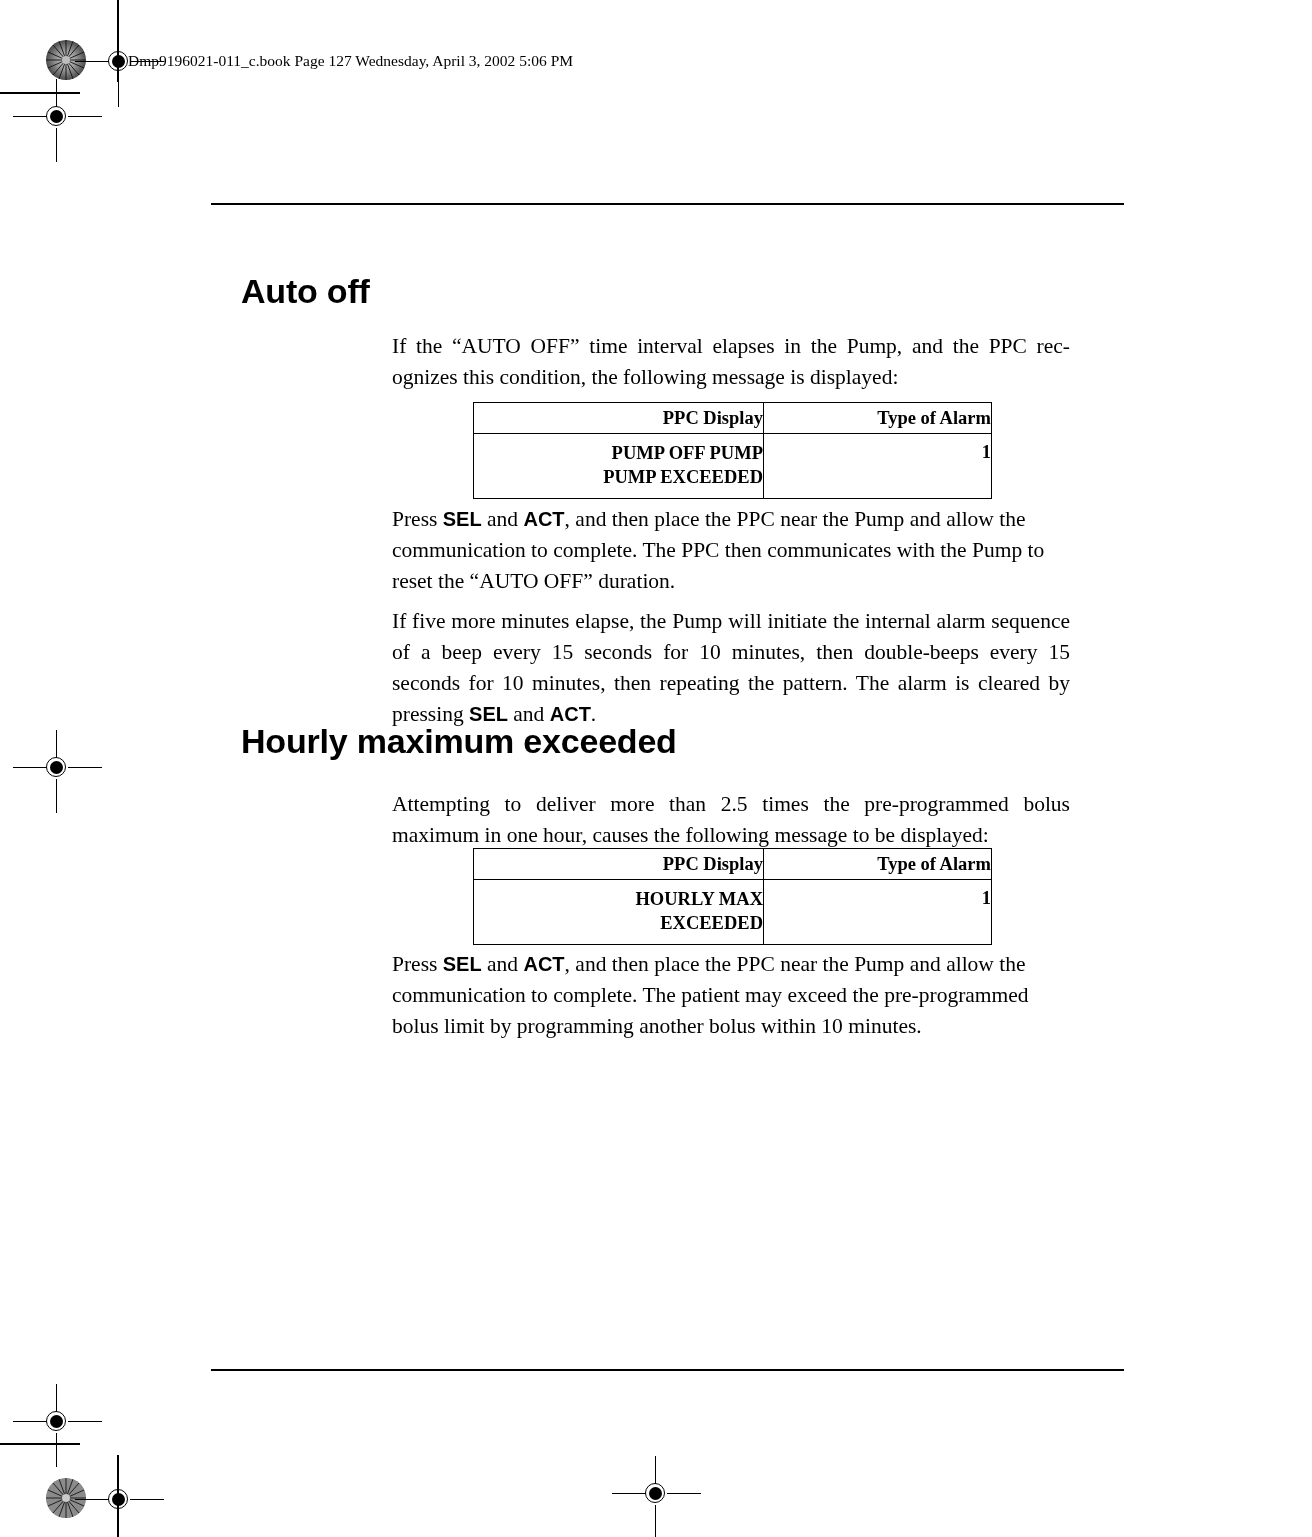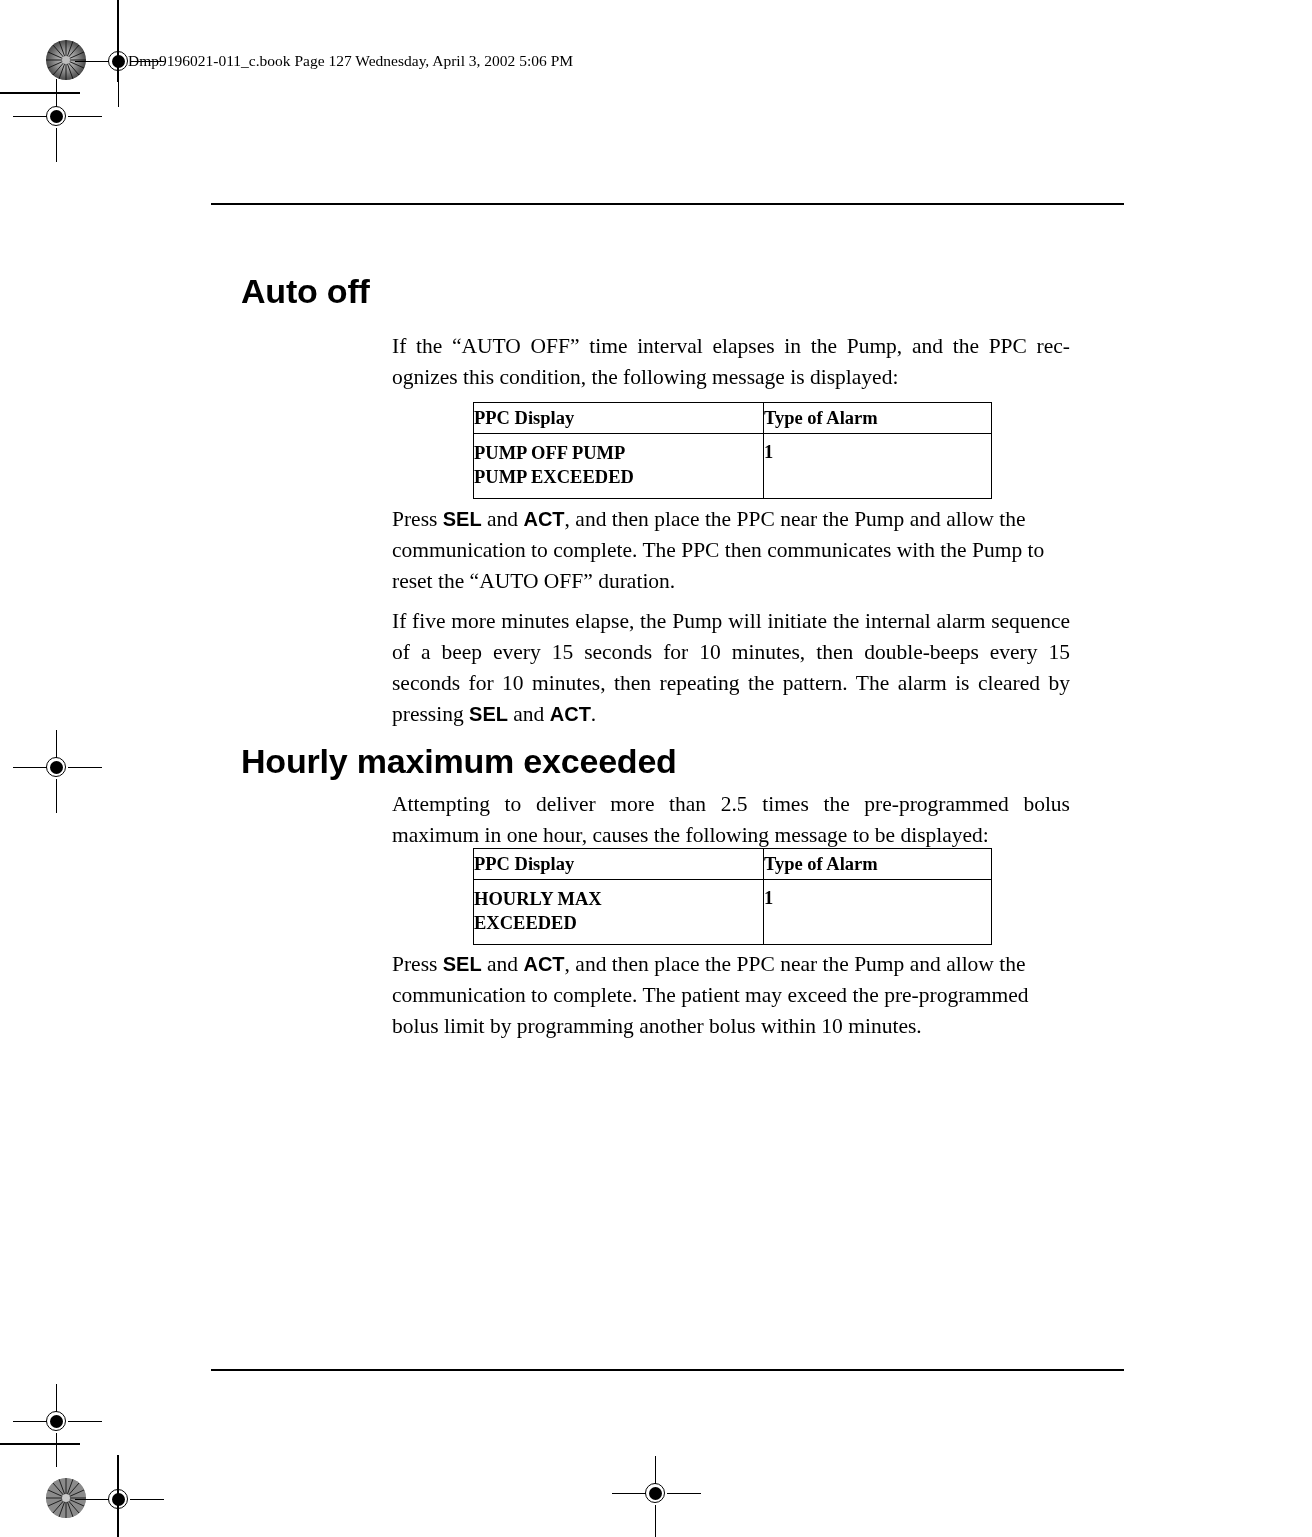--- a/index.html
+++ b/index.html
@@ -149,21 +149,21 @@
     left: 473px;
     width: 518px;
     border-collapse: collapse;
     table-layout: fixed;
     font-family: "Liberation Serif", serif;
   }
   table.alarm-table td,
   table.alarm-table th {
     border: 1.6px solid #000;
     font-weight: bold;
-    text-align: left;
+    text-align: right;
     font-size: 18.5px;
     line-height: 24px;
     padding: 0;
   }
   table.alarm-table th {
     height: 30px;
     vertical-align: middle;
   }
   table.alarm-table td.display-cell {
     height: 56px;
@@ -427,21 +427,21 @@
     </table>
 
     <p class="body-par" style="top:504px;">
       <span>Press </span><span class="key">SEL</span><span> and </span><span class="key">ACT</span><span>, and then place the PPC near the Pump and allow the communication to complete. The PPC then communicates with the Pump to reset the “AUTO OFF” duration.</span>
     </p>
 
     <p class="body-par just" style="top:606px;">
       <span>If five more minutes elapse, the Pump will initiate the internal alarm sequence of a beep every 15 seconds for 10 minutes, then double-beeps every 15 seconds for 10 minutes, then repeating the pattern. The alarm is cleared by pressing </span><span class="key">SEL</span><span> and </span><span class="key">ACT</span><span>.</span>
     </p>
 
-    <h2 class="section-head" style="top:722px;margin-top:20px;">Hourly maximum exceeded</h2>
+    <h2 class="section-head" style="top:722px;">Hourly maximum exceeded</h2>
 
     <p class="body-par just" style="top:777px;margin-top:12px;">Attempting to deliver more than 2.5 times the pre-programmed bolus maximum in one hour, causes the following message to be displayed:</p>
 
     <table class="alarm-table" style="top:848px;">
       <colgroup>
           <col class="c1">
           <col class="c2">
         </colgroup>
       <thead>
         <tr>

